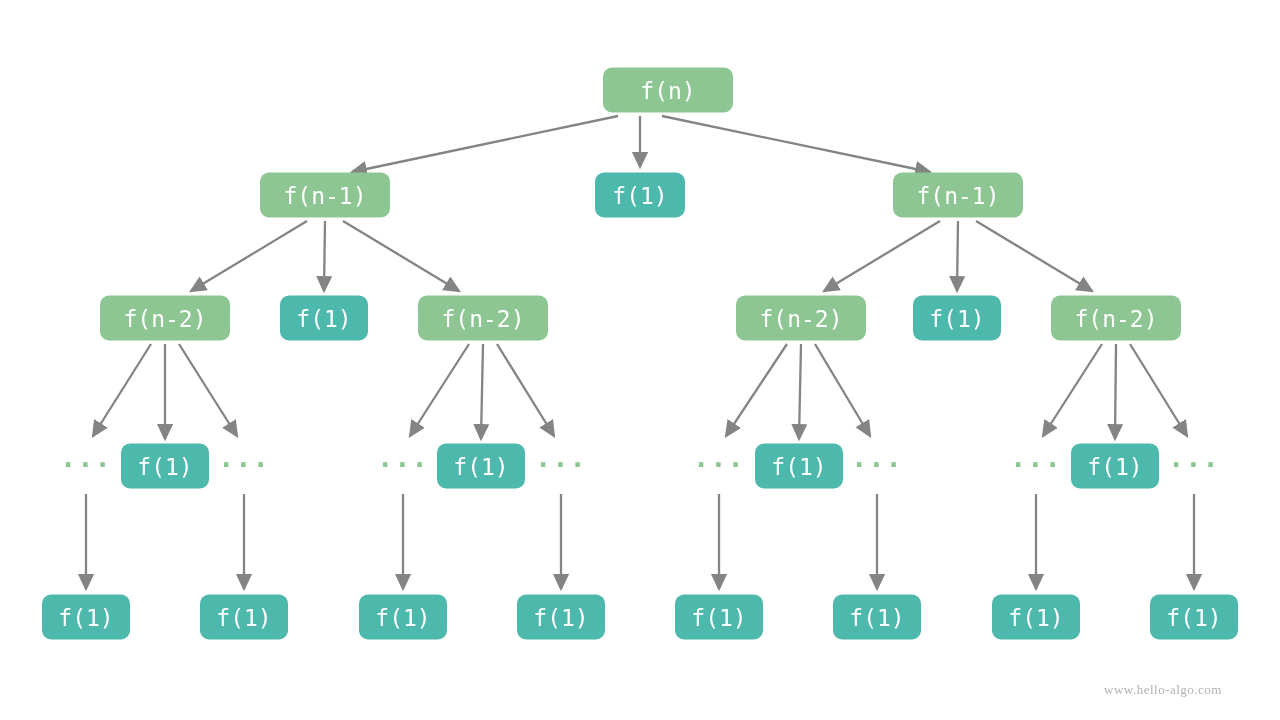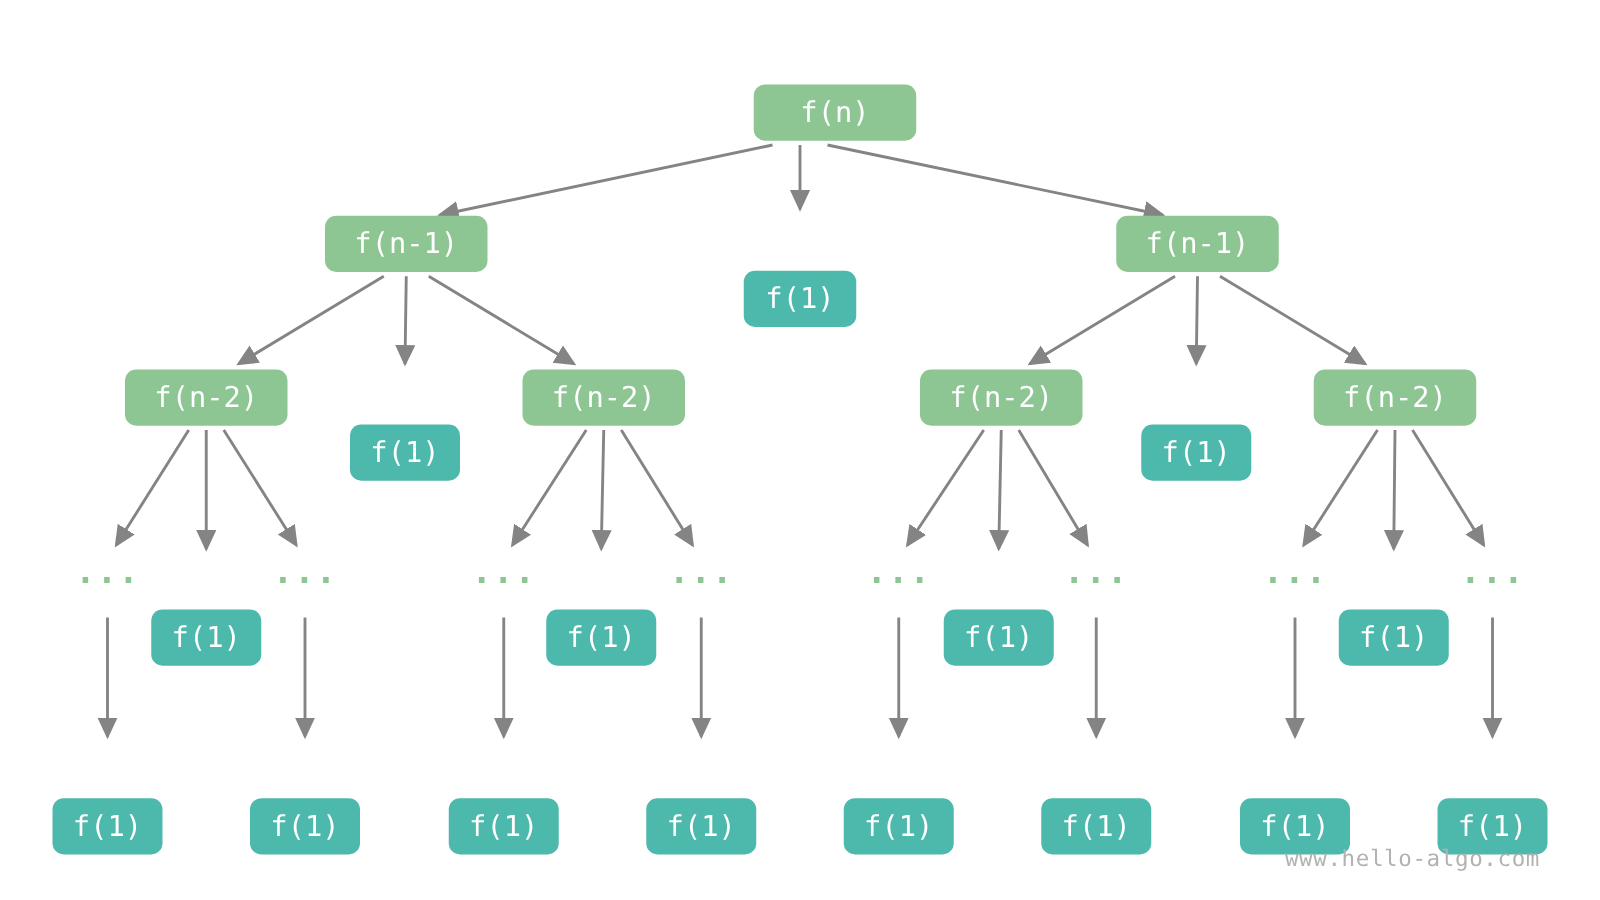--- a/index.html
+++ b/index.html
@@ -26,37 +26,38 @@
     transform: translate(-50%, -50%);
     display: flex;
     align-items: center;
     justify-content: center;
     color: var(--node-text, #ffffff);
     font-size: 23px;
     border-radius: 9px;
     white-space: nowrap;
   }
   .node.green { background: var(--green); }
-  .node.teal  { background: var(--teal); margin-top: 44px; }
+  .node.teal  { background: var(--teal); }
   .node.dots {
     background: transparent;
     color: var(--green);
     font-size: 27px;
     font-weight: bold;
     letter-spacing: 1px;
     transform: translate(-50%, -76%);
   }
 
   .watermark {
     position: absolute;
-    right: 48px;
+    right: 58px;
     bottom: 22px;
     color: var(--watermark, #b2b2b2);
-    font-size: 18px;
+    font-size: 13px;
     letter-spacing: 0.5px;
+    font-family: Liberation Serif, serif;
   }
 </style>
 </head>
 <body>
 
 <div class="canvas">
   <svg class="edge-layer" width="1280" height="720" viewBox="0 0 1280 720" xmlns="http://www.w3.org/2000/svg">
     <defs>
       <marker id="arrowhead" markerWidth="8" markerHeight="8" refX="6.5" refY="3.5" orient="auto">
         <path d="M0,0 L7.5,3.5 L0,7 Z" fill="#848484"></path>

